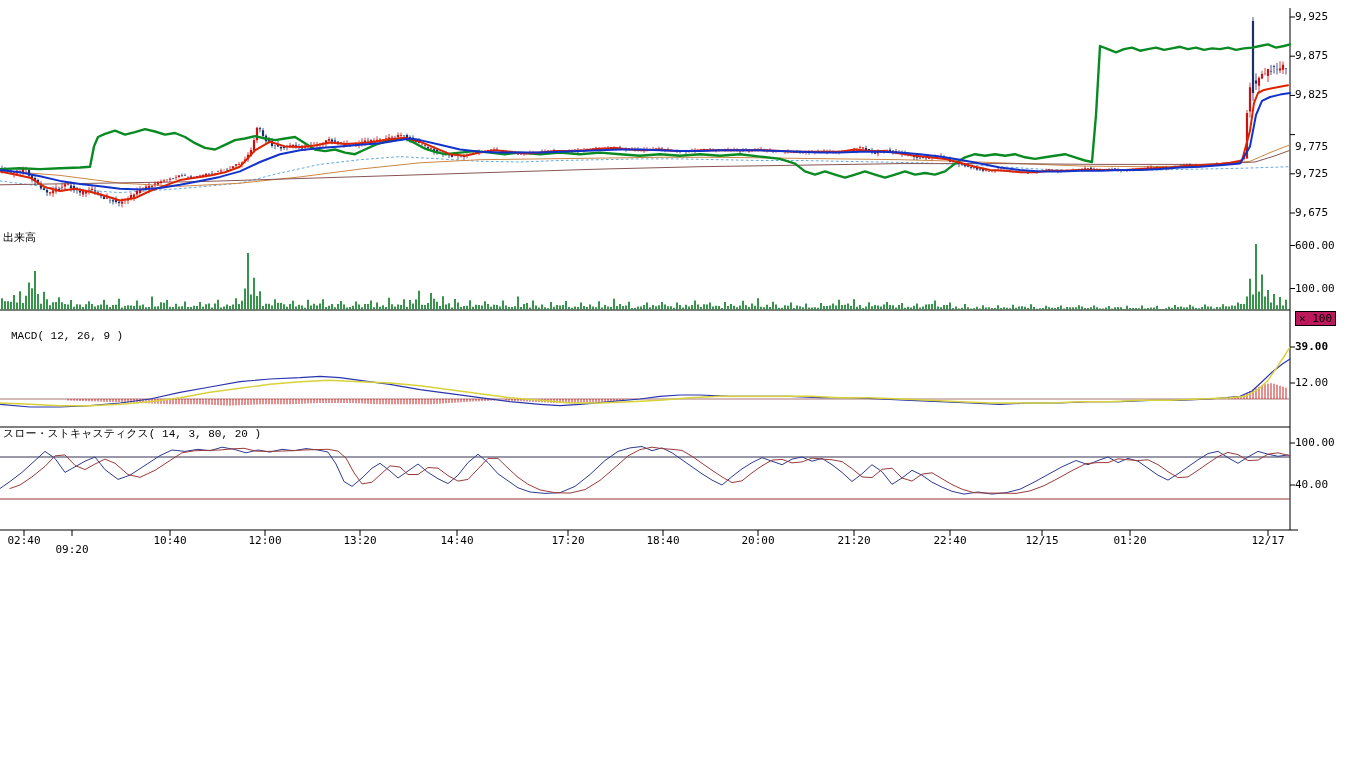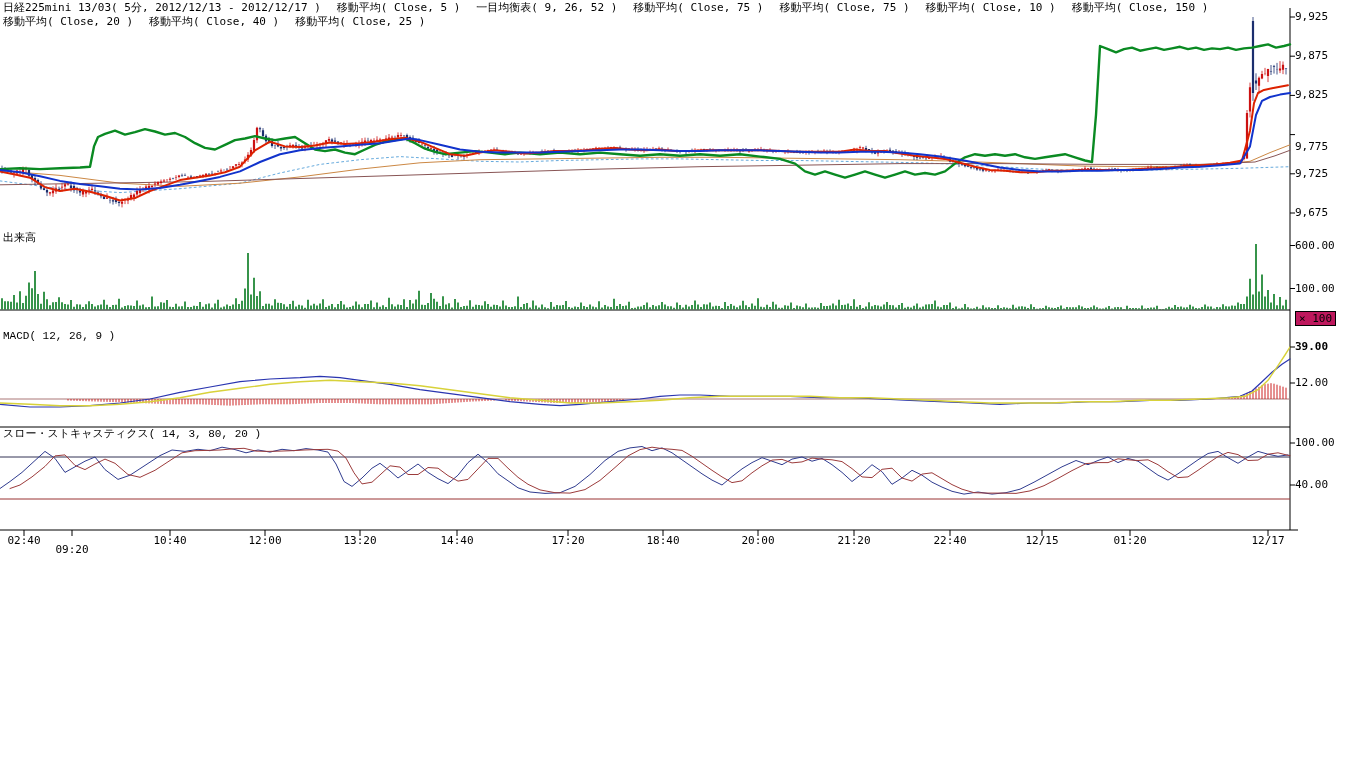--- a/index.html
+++ b/index.html
@@ -4,21 +4,21 @@
 <style>
   html,body{margin:0;padding:0;background:#fff;}
   .page{position:relative;width:1366px;height:768px;background:#ffffff;overflow:hidden;
         font-family:"DejaVu Sans Mono","DejaVu Sans",monospace;font-size:11px;color:#000;}
   .hdr-row{position:absolute;left:3px;white-space:nowrap;line-height:13px;}
   .hdr-row span{margin-right:16px;}
   #hdr1{top:1px;}
   #hdr2{top:15px;}
   .paneltitle{position:absolute;left:3px;line-height:13px;font-family:Liberation Mono, monospace;}
   #vol-title{top:232px;}
-  #macd-title{top:330px;}
+  #macd-title{top:330px;margin-left:8px;}
   #stoch-title{top:428px;}
   .axlab{position:absolute;left:1295px;line-height:13px;white-space:nowrap;}
   .timelab{position:absolute;top:534px;width:48px;text-align:center;line-height:13px;}
   .badge{position:absolute;left:1295px;top:311px;border:1px solid #000;background:#be185d;
          padding:0 3px;line-height:13px;}
   #chart-svg{position:absolute;top:0;left:0;}
 </style>
 </head>
 <body>
 
@@ -69,26 +69,20 @@
       <line x1="568" y1="530" x2="568" y2="536" stroke="#000" stroke-width="1"></line>
       <line x1="663" y1="530" x2="663" y2="536" stroke="#000" stroke-width="1"></line>
       <line x1="758" y1="530" x2="758" y2="536" stroke="#000" stroke-width="1"></line>
       <line x1="854" y1="530" x2="854" y2="536" stroke="#000" stroke-width="1"></line>
       <line x1="950" y1="530" x2="950" y2="536" stroke="#000" stroke-width="1"></line>
       <line x1="1042" y1="530" x2="1042" y2="536" stroke="#000" stroke-width="1"></line>
       <line x1="1130" y1="530" x2="1130" y2="536" stroke="#000" stroke-width="1"></line>
       <line x1="1268" y1="530" x2="1268" y2="536" stroke="#000" stroke-width="1"></line>
     </svg>
 
-  <div id="hdr1" class="hdr-row">
-    <span>日経225mini 13/03( 5分, 2012/12/13 - 2012/12/17 )</span><span>移動平均( Close, 5 )</span><span>一目均衡表( 9, 26, 52 )</span><span>移動平均( Close, 75 )</span><span>移動平均( Close, 75 )</span><span>移動平均( Close, 10 )</span><span>移動平均( Close, 150 )</span>
-  </div>
-  <div id="hdr2" class="hdr-row">
-    <span>移動平均( Close, 20 )</span><span>移動平均( Close, 40 )</span><span>移動平均( Close, 25 )</span>
-  </div>
 
   <div id="vol-title" class="paneltitle">出来高</div>
   <div id="macd-title" class="paneltitle">MACD( 12, 26, 9 )</div>
   <div id="stoch-title" class="paneltitle">スロー・ストキャスティクス( 14, 3, 80, 20 )</div>
 
   <div class="badge">× 100</div>
 
   <div id="labels">
       <div class="axlab" style="top: 10px;">9,925</div>
       <div class="axlab" style="top: 49.2px;">9,875</div>

